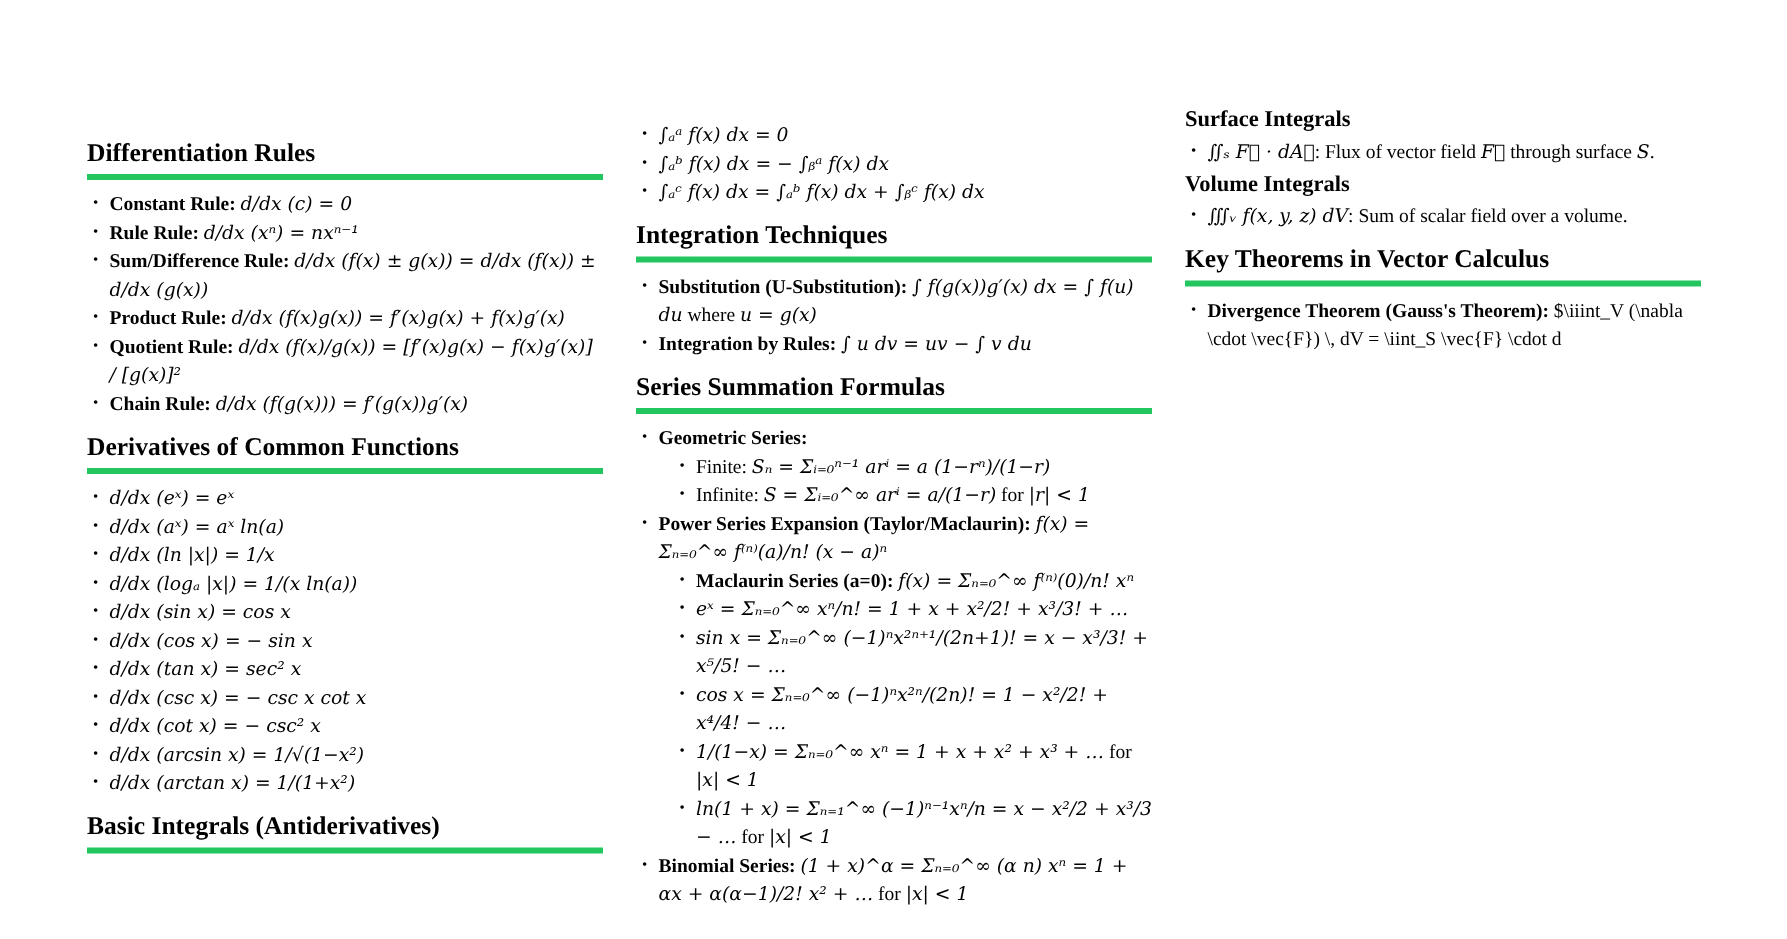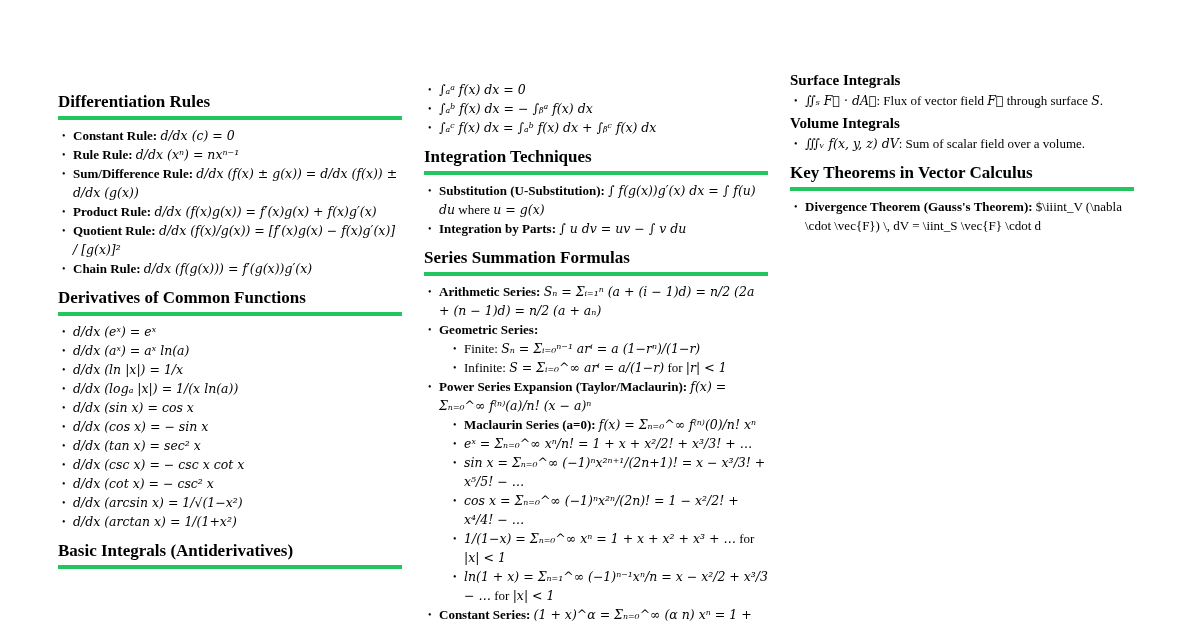--- a/index.html
+++ b/index.html
@@ -54,43 +54,42 @@
 <div class="col" id="col2">
   <ul>
     <li><span class="m">∫ₐᵃ f(x) dx = 0</span></li>
     <li><span class="m">∫ₐᵇ f(x) dx = − ∫ᵦᵃ f(x) dx</span></li>
     <li><span class="m">∫ₐᶜ f(x) dx = ∫ₐᵇ f(x) dx + ∫ᵦᶜ f(x) dx</span></li>
   </ul>
 
   <h2>Integration Techniques</h2>
   <ul>
     <li><span class="lbl">Substitution (U-Substitution):</span> <span class="m">∫ f(g(x))g′(x) dx = ∫ f(u) du</span><span> where </span><span class="m">u = g(x)</span></li>
-    <li><span class="lbl">Integration by Parts:</span> <span class="m">∫ u dv = uv − ∫ v du</span></li>
+    <li><span class="lbl">Integration by Rules:</span> <span class="m">∫ u dv = uv − ∫ v du</span></li>
   </ul>
 
   <h2>Series Summation Formulas</h2>
   <ul>
-    <li><span class="lbl">Arithmetic Series:</span> <span class="m">Sₙ = Σᵢ₌₁ⁿ (a + (i − 1)d) = n/2 (2a + (n − 1)d) = n/2 (a + aₙ)</span></li>
     <li><span class="lbl">Geometric Series:</span>
       <ul>
         <li><span>Finite: </span><span class="m">Sₙ = Σᵢ₌₀ⁿ⁻¹ arⁱ = a (1−rⁿ)/(1−r)</span></li>
         <li><span>Infinite: </span><span class="m">S = Σᵢ₌₀^∞ arⁱ = a/(1−r)</span><span> for </span><span class="m">|r| &lt; 1</span></li>
       </ul>
     </li>
     <li><span class="lbl">Power Series Expansion (Taylor/Maclaurin):</span> <span class="m">f(x) = Σₙ₌₀^∞ f⁽ⁿ⁾(a)/n! (x − a)ⁿ</span>
       <ul>
         <li><span class="lbl">Maclaurin Series (a=0):</span> <span class="m">f(x) = Σₙ₌₀^∞ f⁽ⁿ⁾(0)/n! xⁿ</span></li>
         <li><span class="m">eˣ = Σₙ₌₀^∞ xⁿ/n! = 1 + x + x²/2! + x³/3! + …</span></li>
         <li><span class="m">sin x = Σₙ₌₀^∞ (−1)ⁿx²ⁿ⁺¹/(2n+1)! = x − x³/3! + x⁵/5! − …</span></li>
         <li><span class="m">cos x = Σₙ₌₀^∞ (−1)ⁿx²ⁿ/(2n)! = 1 − x²/2! + x⁴/4! − …</span></li>
         <li><span class="m">1/(1−x) = Σₙ₌₀^∞ xⁿ = 1 + x + x² + x³ + …</span><span> for </span><span class="m">|x| &lt; 1</span></li>
         <li><span class="m">ln(1 + x) = Σₙ₌₁^∞ (−1)ⁿ⁻¹xⁿ/n = x − x²/2 + x³/3 − …</span><span> for </span><span class="m">|x| &lt; 1</span></li>
       </ul>
     </li>
-    <li><span class="lbl">Constant Series:</span> <span class="m">(1 + x)^α = Σₙ₌₀^∞ (α n) xⁿ = 1 + αx + α(α−1)/2! x² + …</span><span> for </span><span class="m">|x| &lt; 1</span></li>
+    <li><span class="lbl">Binomial Series:</span> <span class="m">(1 + x)^α = Σₙ₌₀^∞ (α n) xⁿ = 1 + αx + α(α−1)/2! x² + …</span><span> for </span><span class="m">|x| &lt; 1</span></li>
 
   </ul>
 </div>
 
 <div class="col" id="col3">
   <h3>Surface Integrals</h3>
   <ul style="margin-bottom:4px">
     <li><span class="m">∬ₛ F⃗ · dA⃗</span><span>: Flux of vector field </span><span class="m">F⃗</span><span> through surface </span><span class="m">S</span><span>.</span></li>
   </ul>
   <h3>Volume Integrals</h3>

